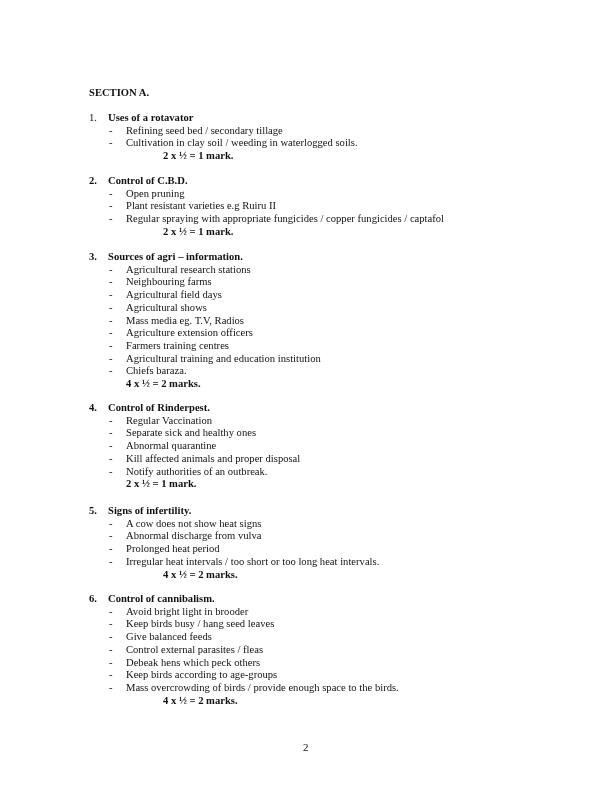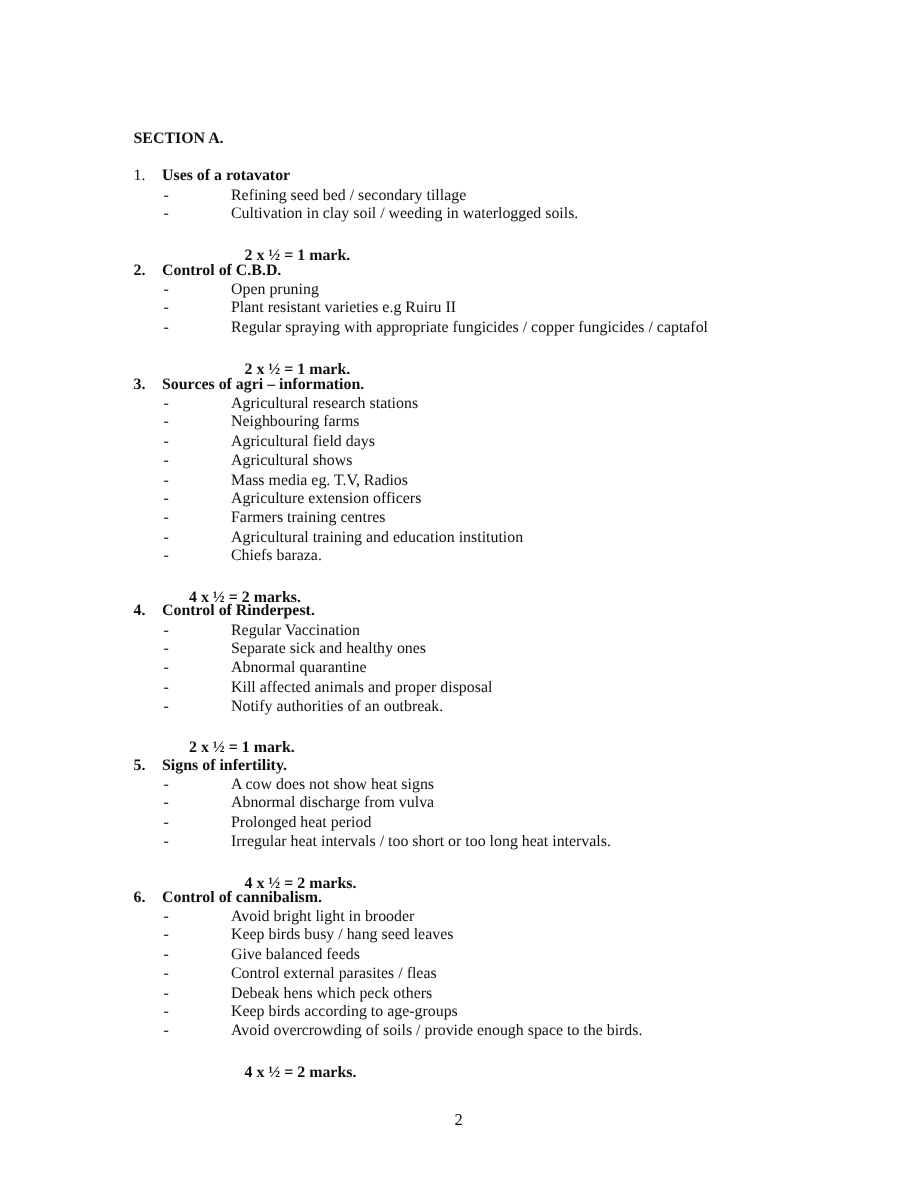--- a/index.html
+++ b/index.html
@@ -9,22 +9,22 @@
   .line { position: absolute; font-size: 10.6px; line-height: 12.7px; white-space: nowrap; }
   .b { font-weight: bold; }
   .header { left: 89px; top: 49px; }
   .header div { height: 12.3px; line-height: 12.3px; }
   .section-a { left: 89px; top: 87px; }
   .q { position: absolute; left: 0; width: 612px; }
   .q-num { position: absolute; left: 89px; font-size: 10.6px; line-height: 12.7px; }
   .q-title { position: absolute; left: 108px; font-size: 10.6px; line-height: 12.7px; font-weight: bold; white-space: nowrap; }
   .item { position: absolute; left: 0; font-size: 10.6px; line-height: 12.7px; white-space: nowrap; }
   .dash { position: absolute; left: 109px; }
-  .txt { position: absolute; left: 126px; margin-left: 28px; }
-  .marks { position: absolute; font-size: 10.6px; line-height: 12.7px; font-weight: bold; white-space: nowrap; margin-top: 15px; }
+  .txt { position: absolute; left: 126px; }
+  .marks { position: absolute; font-size: 10.6px; line-height: 12.7px; font-weight: bold; white-space: nowrap; }
   .marks.wide { left: 163px; }
   .marks.narrow { left: 126px; }
   .page-number { position: absolute; left: 303px; top: 741px; font-size: 11px; }
 </style>
 </head>
 <body>
 
 <div class="page">
   <div class="line section-a b">SECTION A.</div>
 
@@ -168,20 +168,20 @@
         <div class="item" style="top: 63.5px;">
           <span class="dash">-</span>
           <span class="txt">Debeak hens which peck others</span>
         </div>
         <div class="item" style="top: 76.2px;">
           <span class="dash">-</span>
           <span class="txt">Keep birds according to age-groups</span>
         </div>
         <div class="item" style="top: 88.9px;">
           <span class="dash">-</span>
-          <span class="txt">Avoid overcrowding of soils / provide enough space to the birds.</span>
+          <span class="txt">Mass overcrowding of birds / provide enough space to the birds.</span>
         </div>
         <div class="marks wide" style="top: 101.6px;">4 x ½ = 2 marks.</div>
       </div>
     </div>
 
   <div class="page-number">2</div>
 </div>
 
 </body></html>

